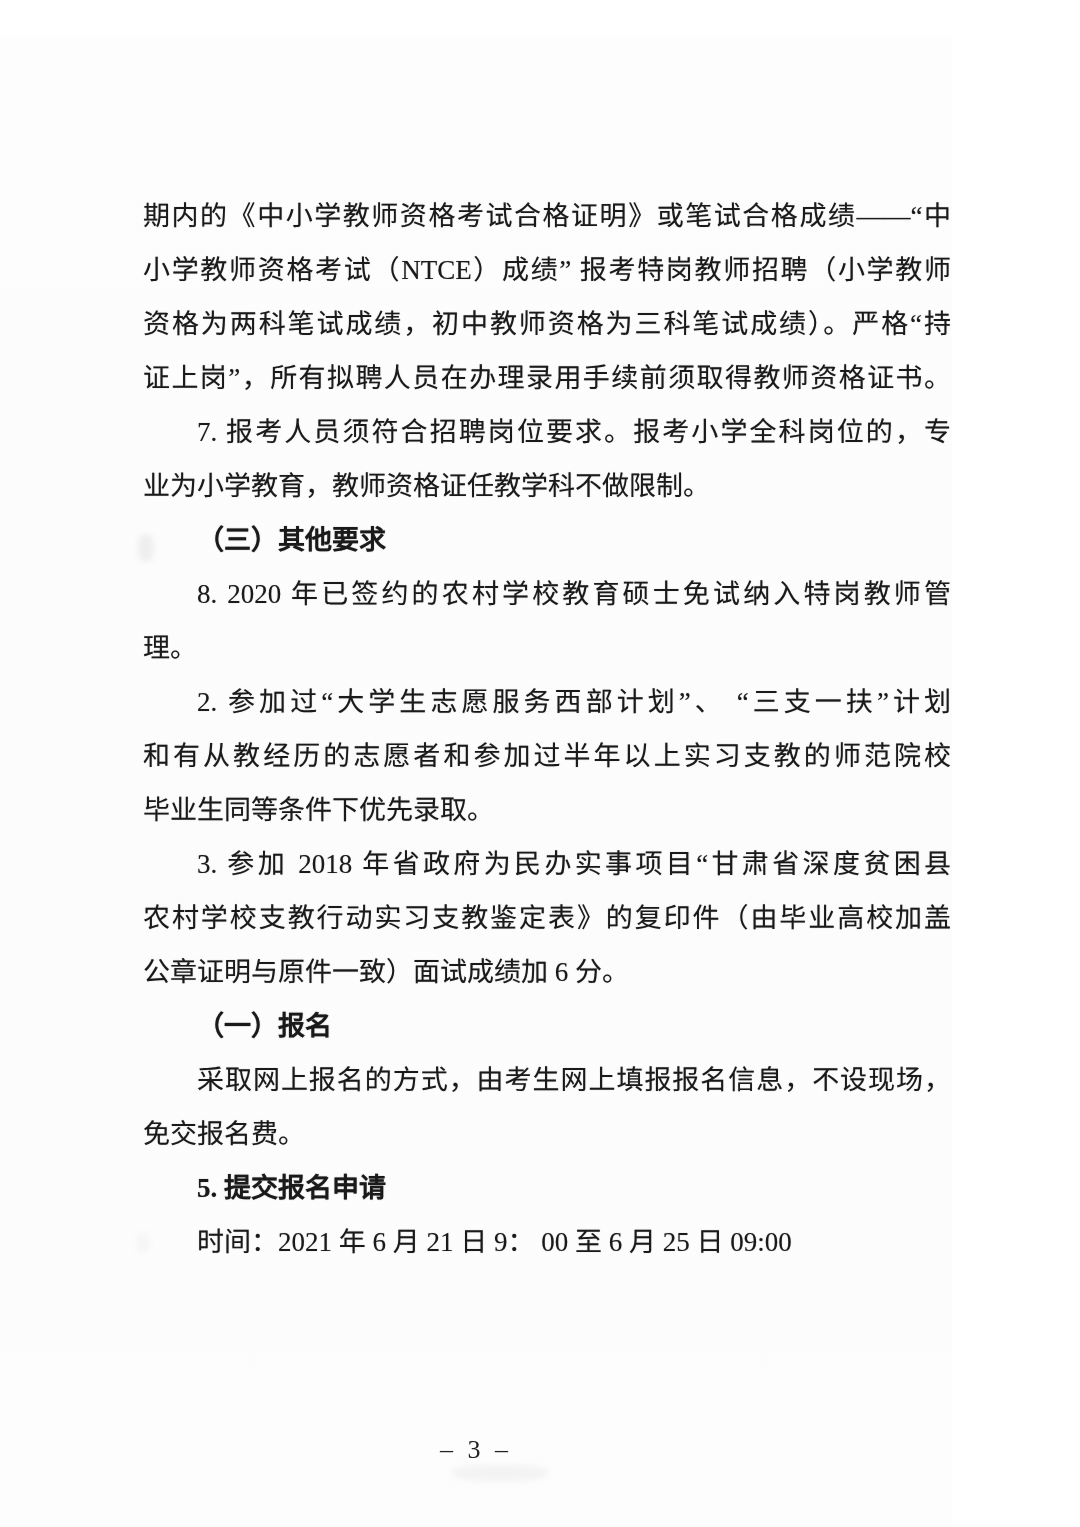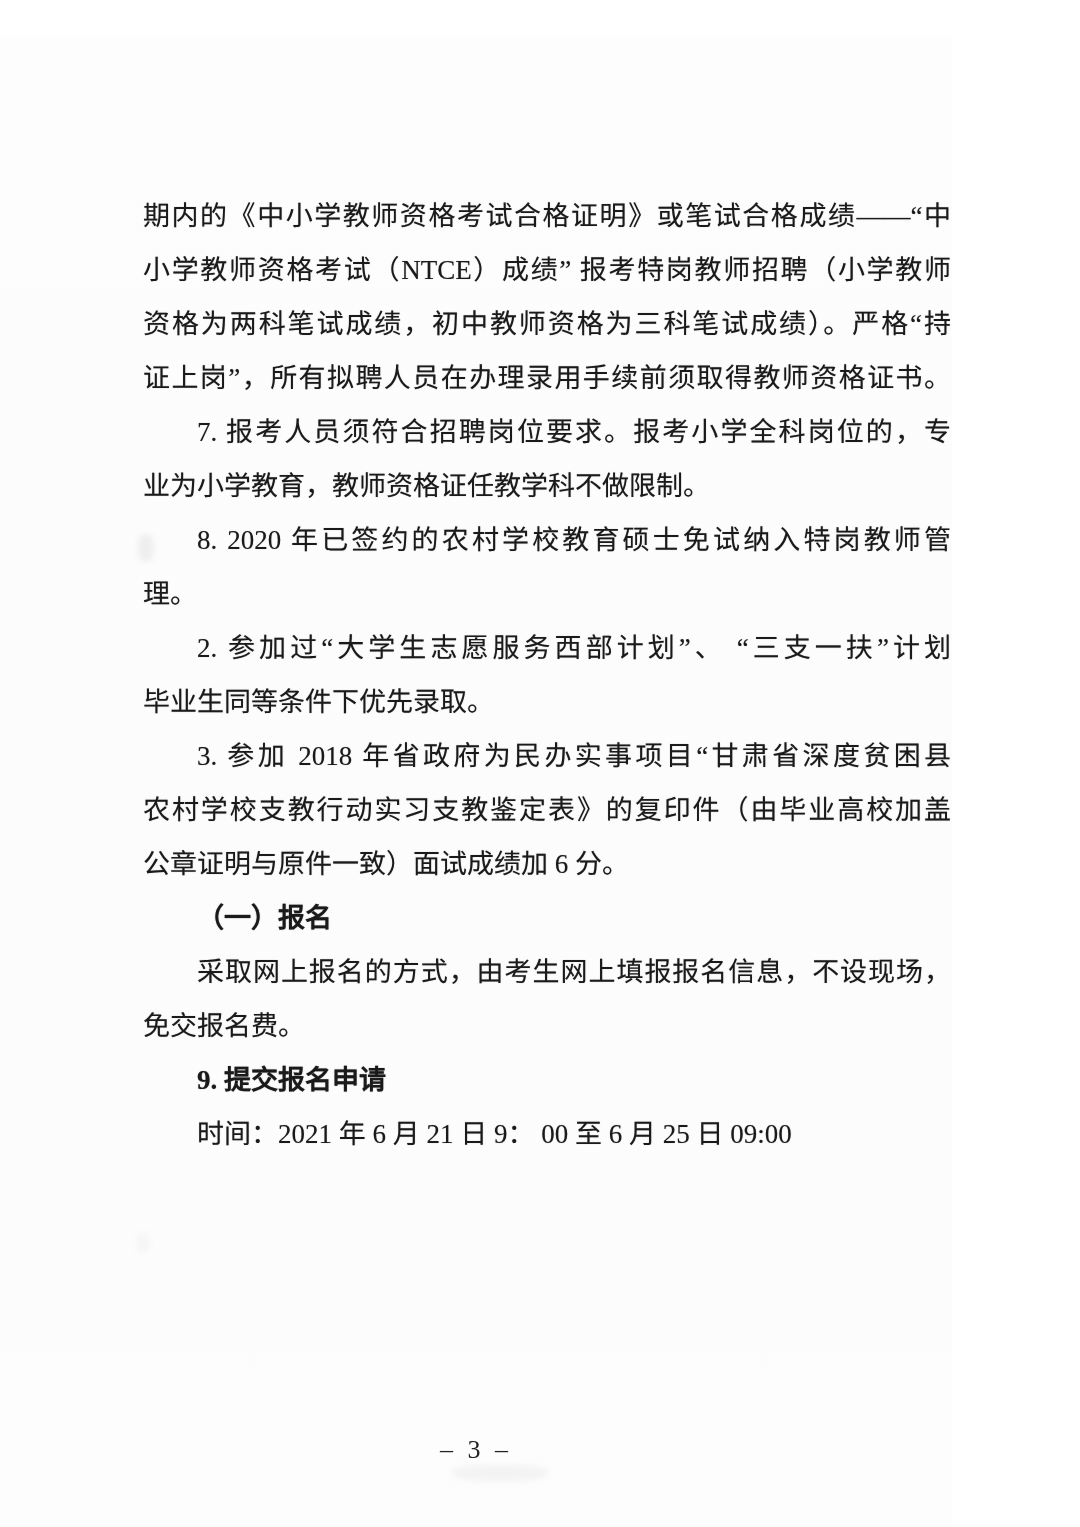--- a/index.html
+++ b/index.html
@@ -88,31 +88,33 @@
 <body>
 
 <div class="page">
   <div class="doc-body">
       <div class="line justify">期内的《中小学教师资格考试合格证明》或笔试合格成绩——“中</div>
       <div class="line justify">小学教师资格考试（NTCE）成绩” 报考特岗教师招聘（小学教师</div>
       <div class="line justify">资格为两科笔试成绩，初中教师资格为三科笔试成绩）。严格“持</div>
       <div class="line justify">证上岗”，所有拟聘人员在办理录用手续前须取得教师资格证书。</div>
       <div class="line justify indent">7. 报考人员须符合招聘岗位要求。报考小学全科岗位的，专</div>
       <div class="line">业为小学教育，教师资格证任教学科不做限制。</div>
+      <div class="line indent bold">（三）其他要求</div>
       <div class="line justify indent">8. 2020 年已签约的农村学校教育硕士免试纳入特岗教师管</div>
       <div class="line">理。</div>
       <div class="line justify indent">2. 参加过“大学生志愿服务西部计划”、 “三支一扶”计划</div>
+      <div class="line justify">和有从教经历的志愿者和参加过半年以上实习支教的师范院校</div>
       <div class="line">毕业生同等条件下优先录取。</div>
       <div class="line justify indent">3. 参加 2018 年省政府为民办实事项目“甘肃省深度贫困县</div>
       <div class="line justify">农村学校支教行动实习支教鉴定表》的复印件（由毕业高校加盖</div>
       <div class="line">公章证明与原件一致）面试成绩加 6 分。</div>
       <div class="line indent bold">（一）报名</div>
       <div class="line justify indent">采取网上报名的方式，由考生网上填报报名信息，不设现场，</div>
       <div class="line">免交报名费。</div>
-      <div class="line indent bold">9. 提交报名申请</div>
+      <div class="line indent bold">5. 提交报名申请</div>
       <div class="line indent">时间：2021 年 6 月 21 日 9： 00 至 6 月 25 日 09:00</div>
     </div>
 
   <div class="scan-artifact artifact-1"></div>
   <div class="scan-artifact artifact-2"></div>
   <div class="scan-artifact artifact-3"></div>
 
   <div class="page-number">– 3 –</div>
 </div>
 

